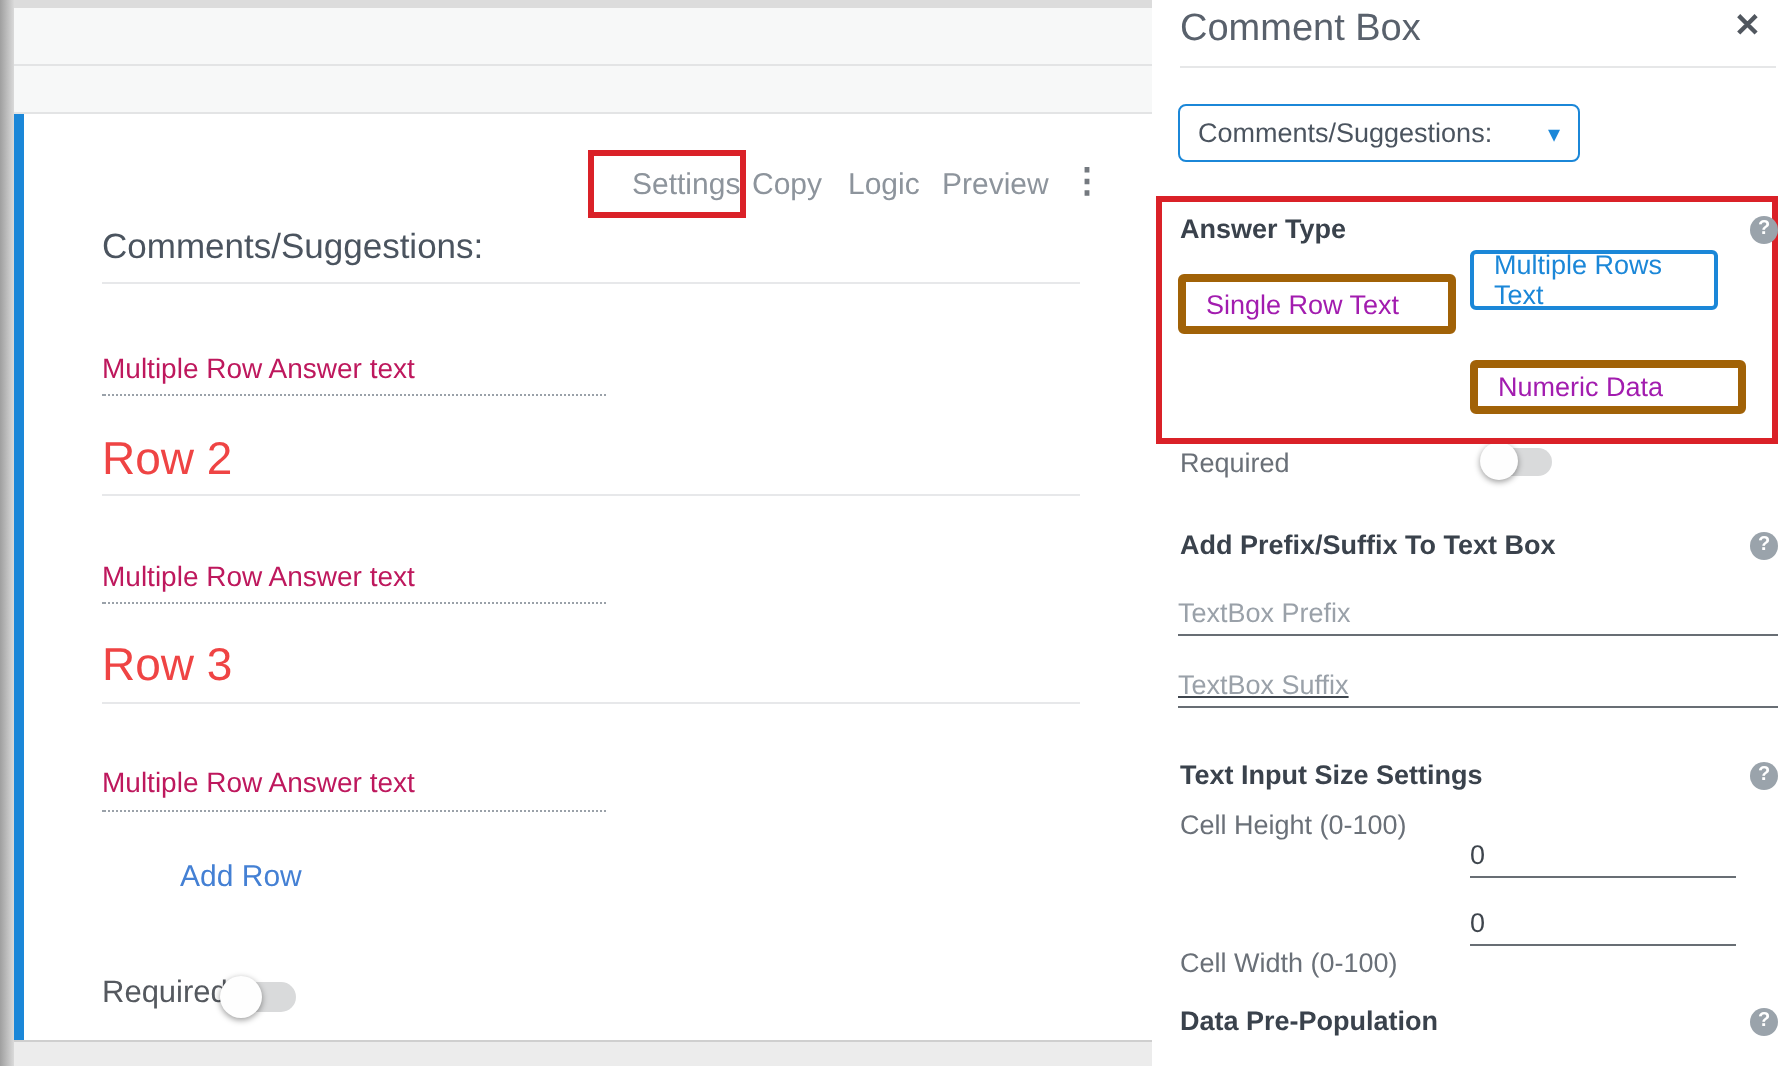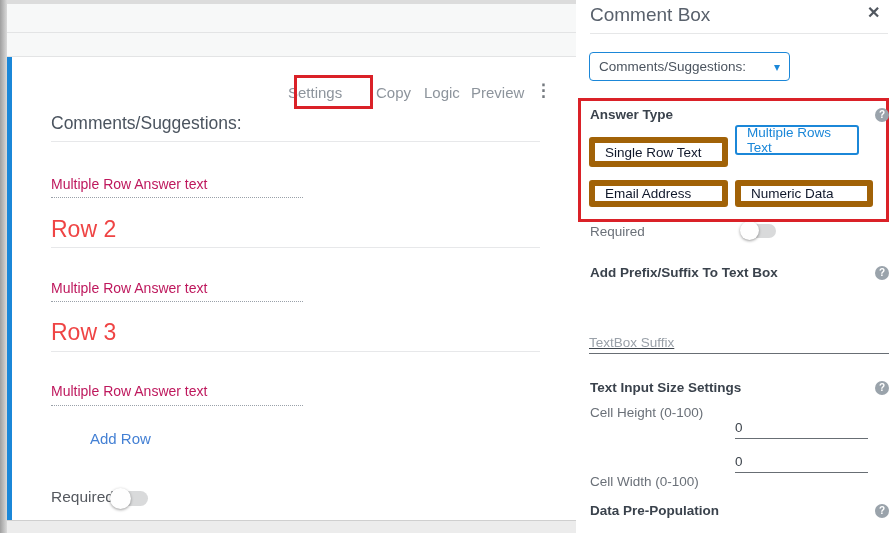--- a/index.html
+++ b/index.html
@@ -60,21 +60,21 @@
     background:#fff;display:flex;align-items:center;justify-content:space-between;padding:0 9px;
     font-size:13.5px;color:#4b545f;cursor:pointer;}
   .q-dropdown .caret{color:#1b87d8;font-size:12px;}
 
   .answer-annotation{left:578px;top:98px;width:311px;height:124px;}
   .sec-label{font-size:13.5px;font-weight:700;color:#3a424c;}
   .sub-label{font-size:13.5px;color:#6a7078;}
   .help{width:14px;height:14px;border-radius:50%;background:#9aa3ab;color:#fff;font-size:10px;
     font-weight:700;text-align:center;line-height:14px;z-index:10;cursor:pointer;}
 
-  .atype-btn{border:6px solid #a16207;border-radius:3px;background:#fff;font-size:13.5px;color:#0f172a;
+  .atype-btn{border:4px solid #a16207;border-radius:3px;background:#fff;font-size:13.5px;color:#a21caf;
     display:flex;align-items:center;padding:0 10px;cursor:pointer;z-index:2;}
   .atype-btn.selected{border:2px solid #1b87d8;color:#1b87d8;}
   .atype-1{left:589px;top:137px;width:139px;height:30px;}
   .atype-2{left:735px;top:125px;width:124px;height:30px;}
   .atype-3{left:589px;top:180px;width:139px;height:27px;}
   .atype-4{left:735px;top:180px;width:138px;height:27px;}
 
   .u-input{border:none;border-bottom:1px solid #686e74;outline:none;background:transparent;
     font-family:"Liberation Sans",sans-serif;font-size:13.5px;color:#3e454d;height:22px;padding:0;z-index:2;}
   .u-input::placeholder{color:#9aa1a9;opacity:1;}
@@ -89,21 +89,21 @@
 <div id="stage">
 
   <div class="abs edge-strip"></div>
   <div class="abs top-band"></div>
   <div class="abs hdr-row1"></div>
   <div class="abs hdr-row2"></div>
 
   <div class="abs card"></div>
   <div class="abs card-bottom-gap"></div>
 
-  <span class="abs tab" style="left:288px;top:84px;">Settings</span>
+  <span class="abs tab" style="left:316px;top:84px;">Settings</span>
   <span class="abs tab" style="left:376px;top:84px;">Copy</span>
   <span class="abs tab" style="left:424px;top:84px;">Logic</span>
   <span class="abs tab" style="left:471px;top:84px;">Preview</span>
   <div class="abs annotation settings-annotation"></div>
   <span class="abs kebab">⋮</span>
 
   <div class="abs q-title">Comments/Suggestions:</div>
   <div class="abs divider title-divider"></div>
 
   <div class="abs answer-ph" style="left:51px;top:176px;">Multiple Row Answer text</div>
@@ -136,31 +136,31 @@
     <span>Comments/Suggestions:</span>
     <span class="caret">▾</span>
   </div>
 
   <div class="abs annotation answer-annotation"></div>
   <div class="abs sec-label" style="left:590px;top:107px;">Answer Type</div>
   <div class="abs help" style="left:875px;top:108px;">?</div>
 
   <div class="abs atype-btn atype-1">Single Row Text</div>
   <div class="abs atype-btn atype-2 selected">Multiple Rows Text</div>
-  <div class="abs atype-btn atype-3">Email Address</div>
   <div class="abs atype-btn atype-4">Numeric Data</div>
 
   <div class="abs sub-label" style="left:590px;top:224px;">Required</div>
   <div class="abs toggle panel-required-toggle">
     <div class="track"></div>
     <div class="knob"></div>
   </div>
 
   <div class="abs sec-label" style="left:590px;top:265px;">Add Prefix/Suffix To Text Box</div>
   <div class="abs help" style="left:875px;top:266px;">?</div>
+  <input class="abs u-input prefix-input" placeholder="TextBox Prefix" style="">
   <input class="abs u-input suffix-input" placeholder="TextBox Suffix" style="">
 
   <div class="abs sec-label" style="left:590px;top:380px;">Text Input Size Settings</div>
   <div class="abs help" style="left:875px;top:381px;">?</div>
   <div class="abs sub-label" style="left:590px;top:405px;">Cell Height (0-100)</div>
   <input class="abs u-input cellh-input" value="0" style="">
   <div class="abs sub-label" style="left:590px;top:474px;">Cell Width (0-100)</div>
   <input class="abs u-input cellw-input" value="0" style="">
 
   <div class="abs sec-label" style="left:590px;top:503px;">Data Pre-Population</div>

